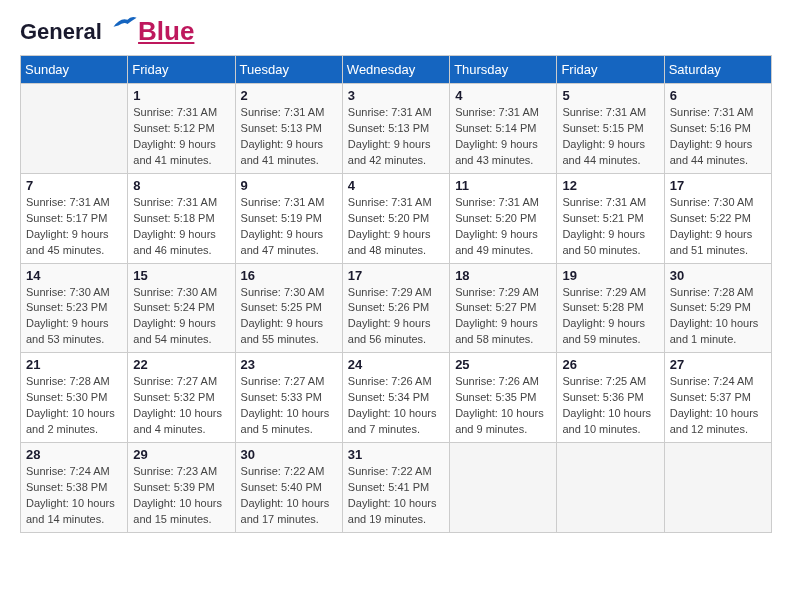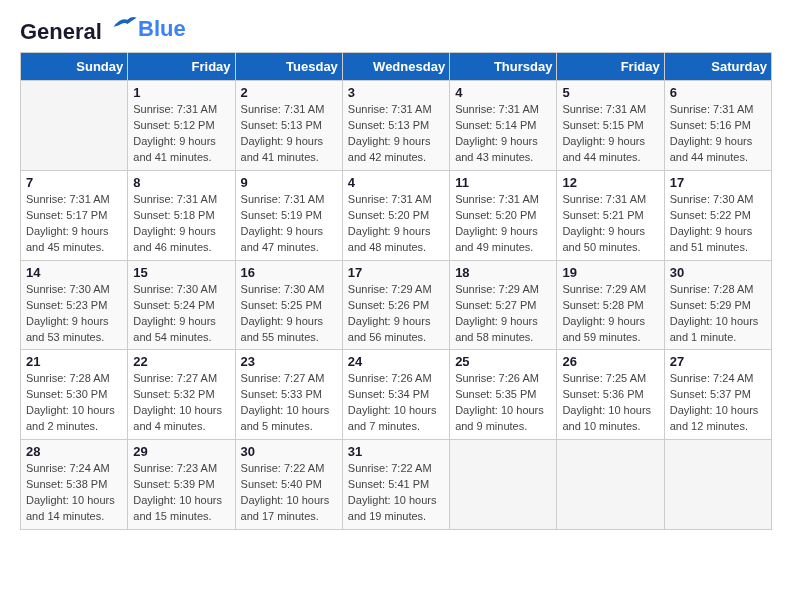--- a/index.html
+++ b/index.html
@@ -42,23 +42,23 @@
     }
     table {
       width: 100%;
       border-collapse: collapse;
       margin-top: 8px;
     }
     thead tr th {
       background-color: #1565c0;
       color: #fff;
       font-size: 13px;
-      font-weight: bold;
+      font-weight: normal;
       padding: 6px 4px;
-      text-align: right;
+      text-align: left;
       border: 1px solid #ccc;
     }
     tbody tr td {
       vertical-align: top;
       border: 1px solid #ccc;
       padding: 4px 5px;
       font-size: 11px;
       color: #333;
       min-height: 80px;
       width: 107px;
@@ -91,21 +91,21 @@
 <div class="header-area">
   <div class="logo">
     <div style="display:flex; align-items:center;">
       <div style="font-size:22px; font-weight:bold; color:#1a1a2e; line-height:1.1;">
         <span>General</span>
         <svg class="logo-bird" viewBox="0 0 40 25" style="display:inline-block; vertical-align:middle; margin-left:2px;">
           <path d="M5,18 Q15,4 25,8 Q30,2 38,5 Q30,10 25,14 Q20,10 12,16 Z" fill="#1565c0"></path>
         </svg>
       </div>
     </div>
-    <div style="font-size:22px; font-weight:bold; color:#3b82f6; margin-top:-4px;">Blue</div>
+    <div style="font-size:26px; font-weight:bold; color:#be185d; margin-top:-4px;text-decoration:underline;">Blue</div>
   </div>
   <div class="title-area">
     <div class="month-title"></div>
     <div class="location-title"></div>
   </div>
 </div>
 
 <table>
   <thead>
     <tr>

